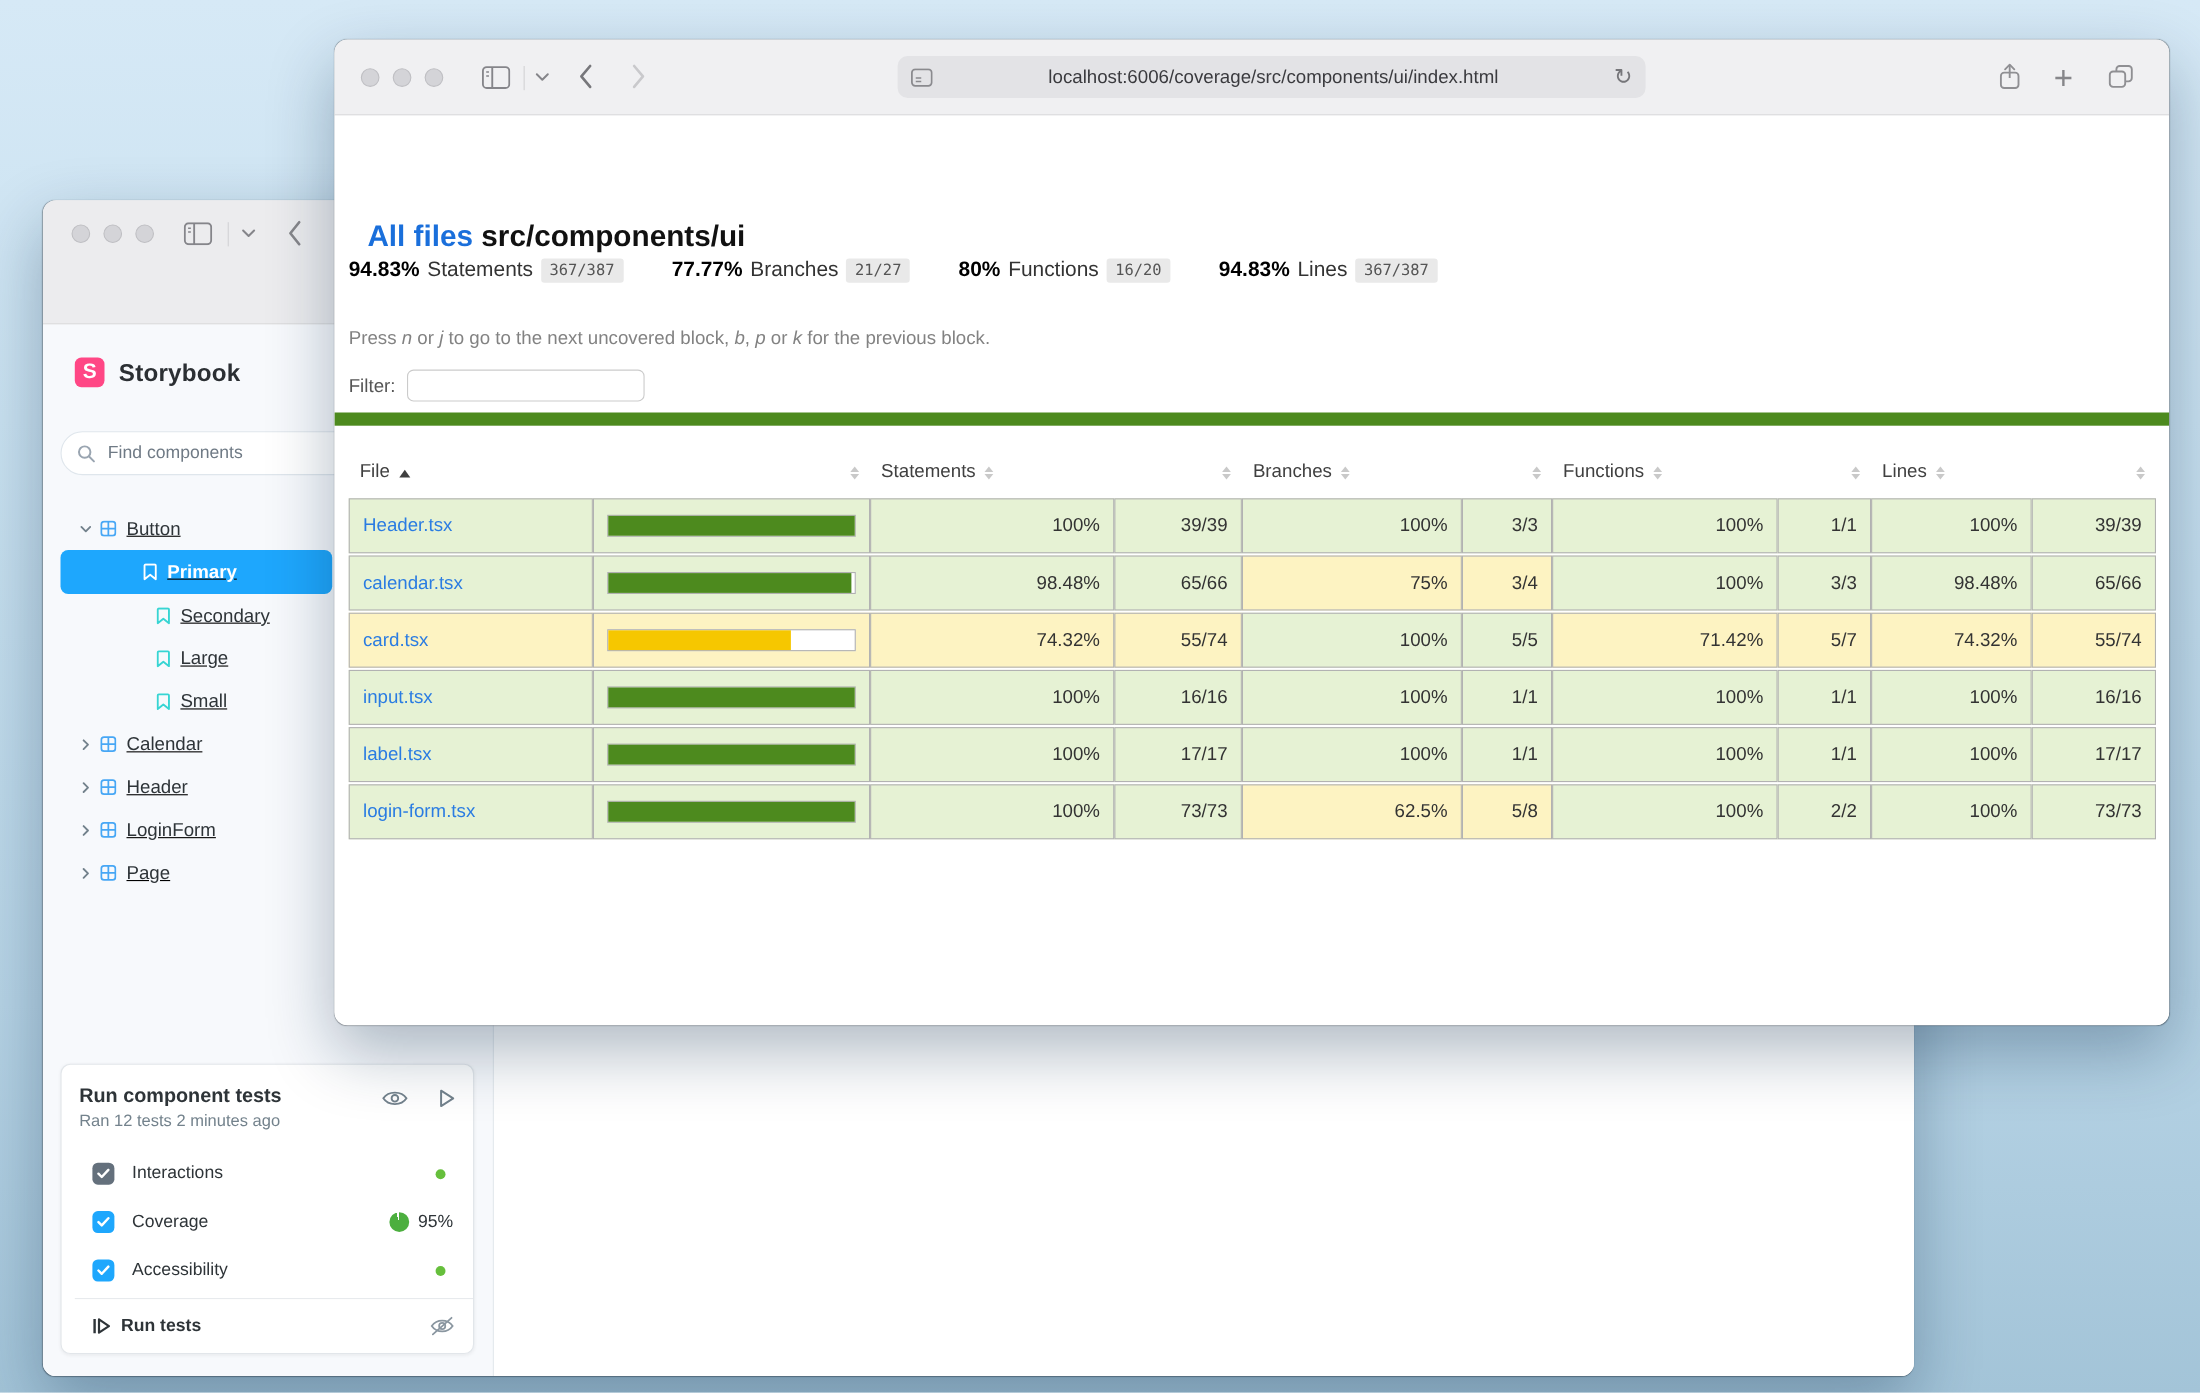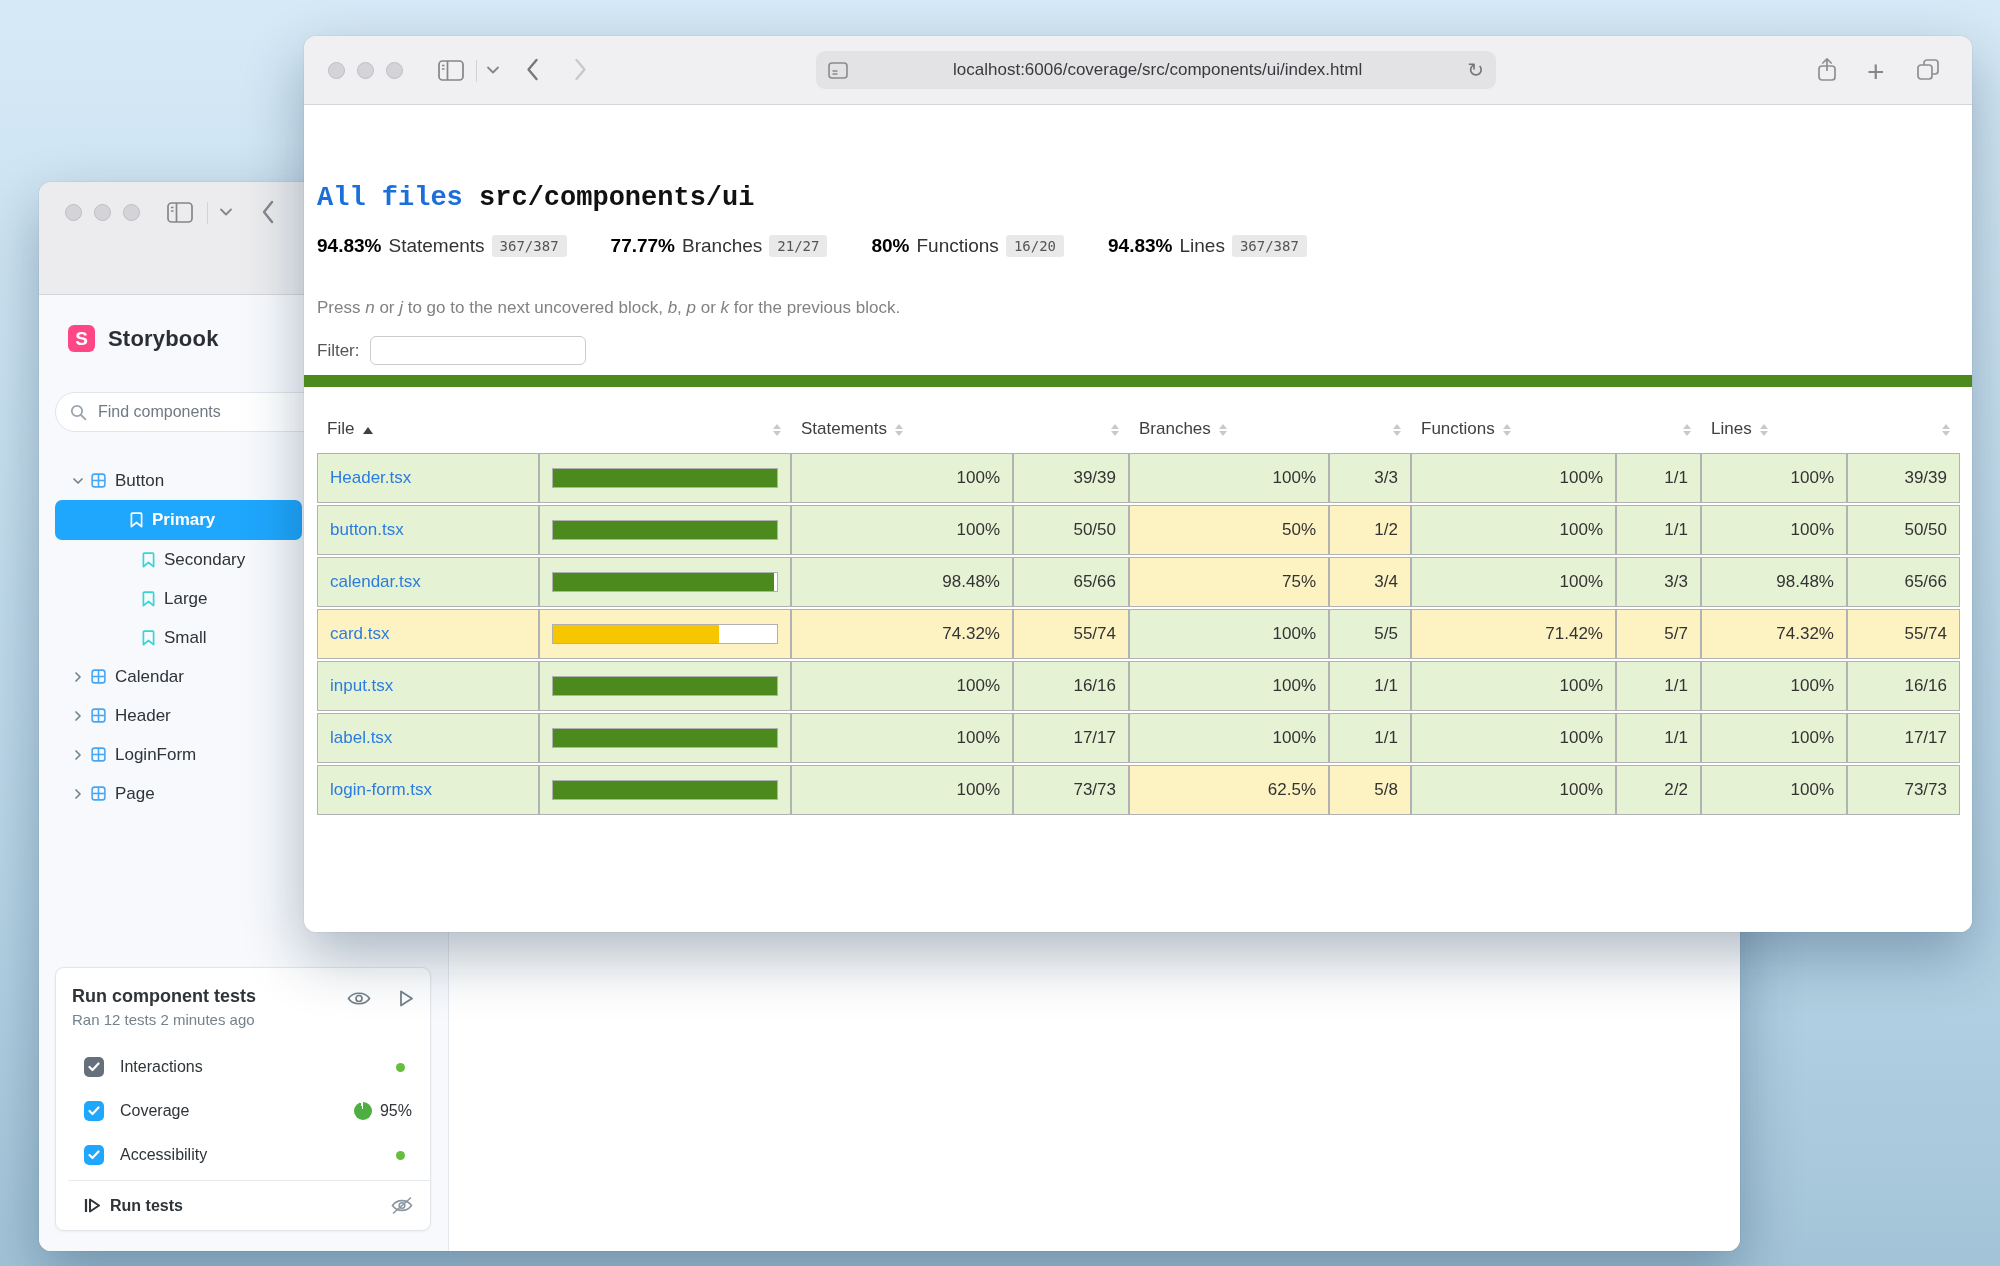--- a/index.html
+++ b/index.html
@@ -23,21 +23,21 @@
   .sb-brand{position:absolute;left:29px;top:30px;display:flex;align-items:center;gap:13px;}
   .sb-logo{width:27px;height:27px;border-radius:6px;background:#ff4785;color:#fff;font-weight:bold;
            font-size:19px;display:flex;align-items:center;justify-content:center;}
   .sb-brand-name{font-size:22px;font-weight:bold;color:#2b2f33;letter-spacing:.2px;}
   .sb-search{position:absolute;left:16px;top:97px;width:380px;height:40px;box-sizing:border-box;
              border:1px solid #dfe6ec;border-radius:20px;background:#fff;display:flex;align-items:center;
              padding:0 14px;gap:9px;}
   .sb-search input{border:none;outline:none;background:transparent;font-size:16px;color:#454d54;width:100%;
              font-family:"Liberation Sans",sans-serif;}
   .sb-search input::placeholder{color:#6f7a85;}
-  .sb-tree{position:absolute;left:0;right:16px;top:166px;display:flex;flex-direction:column;}
+  .sb-tree{position:absolute;left:0;right:16px;top:166px;display:flex;flex-direction:column;text-decoration:underline;}
   .tree-row{height:39px;display:flex;align-items:center;font-size:17px;color:#2e3438;cursor:pointer;}
   .tree-row.group{padding-left:32px;}
   .tree-row.group .chev{width:14px;margin-right:6px;display:flex;}
   .tree-row.group .gicon{margin-right:9px;display:flex;}
   .tree-row.story{padding-left:103px;}
   .tree-row.story .bicon{margin-right:9px;display:flex;}
   .tree-row.story.sel{margin-left:16px;padding-left:75px;width:247px;box-sizing:border-box;height:40px;
             background:#1ea7fd;border-radius:7px;color:#fff;font-weight:bold;}
   
   .test-panel{position:absolute;left:16px;top:672px;width:376px;height:264px;background:#fff;
@@ -375,21 +375,21 @@
     <span class="tb-ic" style="left:1563px;top:19px;font-size:30px;color:#86868a;font-weight:300;">+</span>
     <span class="tb-ic" style="left:1612px;top:22px;">
       <svg width="24" height="23" viewBox="0 0 24 23">
           <rect x="8" y="2" width="14" height="14" rx="3" fill="none" stroke="#8f8f93" stroke-width="1.7"></rect>
           <rect x="2" y="7" width="14" height="14" rx="3" fill="#f0f0f2" stroke="#8f8f93" stroke-width="1.7"></rect>
         </svg>
     </span>
   </div>
 
   <div class="fw-content">
-    <h1 class="rep-h1" style="margin:0;font-family:Liberation Mono, monospace;">
+    <h1 class="rep-h1" style="margin:17px;">
       <a href="#">All files</a>
       <span>src/components/ui</span>
     </h1>
     <div class="metrics" id="metrics">
         <span class="metric">
           <span class="m-pct">94.83%</span>
           <span>Statements</span>
           <span class="chip">367/387</span>
         </span>
         <span class="metric">
@@ -479,36 +479,20 @@
             <td class="num c-high">100%</td>
             <td class="num c-high">39/39</td>
             <td class="num c-high">100%</td>
             <td class="num c-high">3/3</td>
             <td class="num c-high">100%</td>
             <td class="num c-high">1/1</td>
             <td class="num c-high">100%</td>
             <td class="num c-high">39/39</td>
           </tr>
           <tr>
-            <td class="c-high"><a href="#">button.tsx</a></td>
-            <td class="c-high">
-              <span class="track">
-                <span class="fill high" style="width:100%"></span>
-              </span>
-            </td>
-            <td class="num c-high">100%</td>
-            <td class="num c-high">50/50</td>
-            <td class="num c-medium">50%</td>
-            <td class="num c-medium">1/2</td>
-            <td class="num c-high">100%</td>
-            <td class="num c-high">1/1</td>
-            <td class="num c-high">100%</td>
-            <td class="num c-high">50/50</td>
-          </tr>
-          <tr>
             <td class="c-high"><a href="#">calendar.tsx</a></td>
             <td class="c-high">
               <span class="track">
                 <span class="fill high" style="width:98.48%"></span>
               </span>
             </td>
             <td class="num c-high">98.48%</td>
             <td class="num c-high">65/66</td>
             <td class="num c-medium">75%</td>
             <td class="num c-medium">3/4</td>

